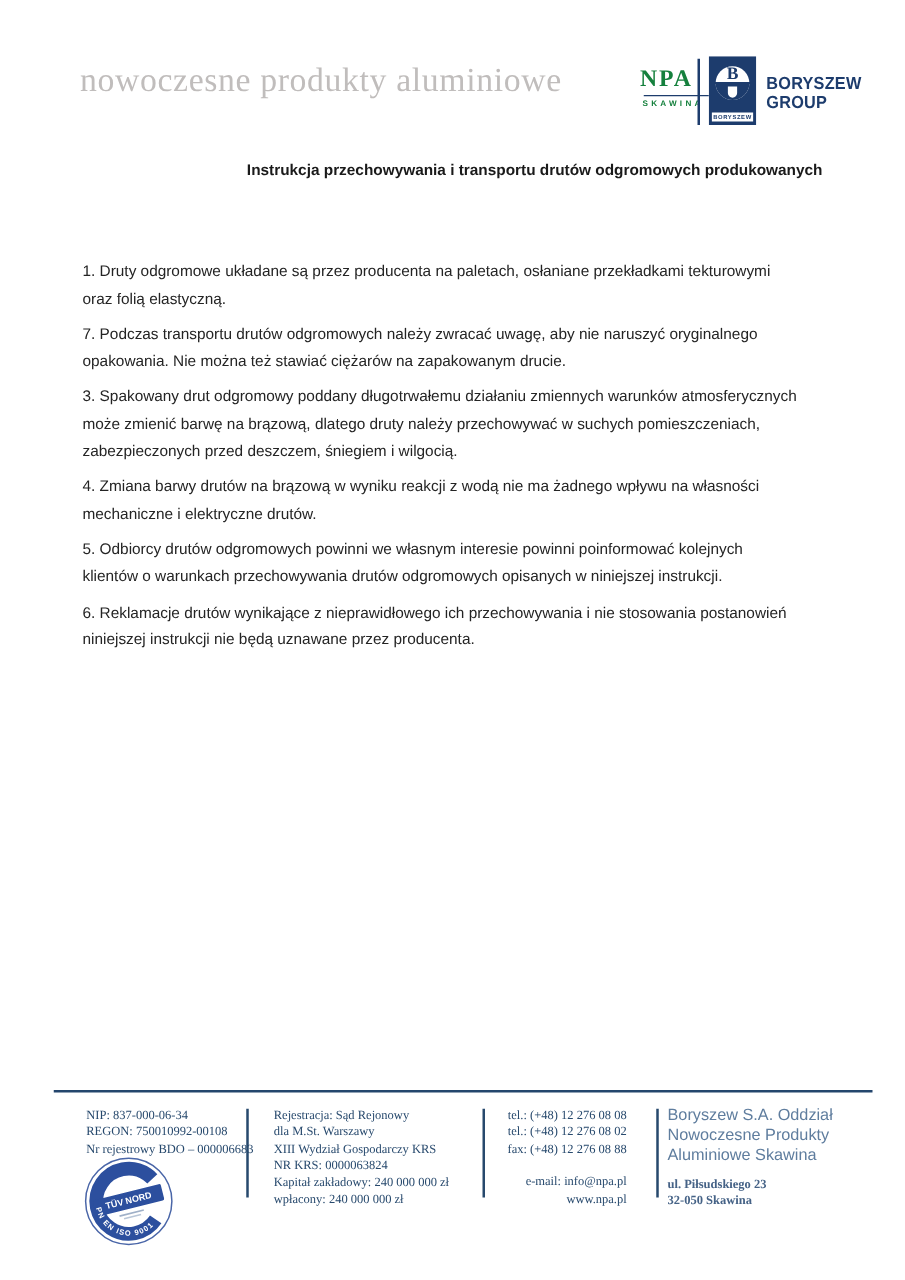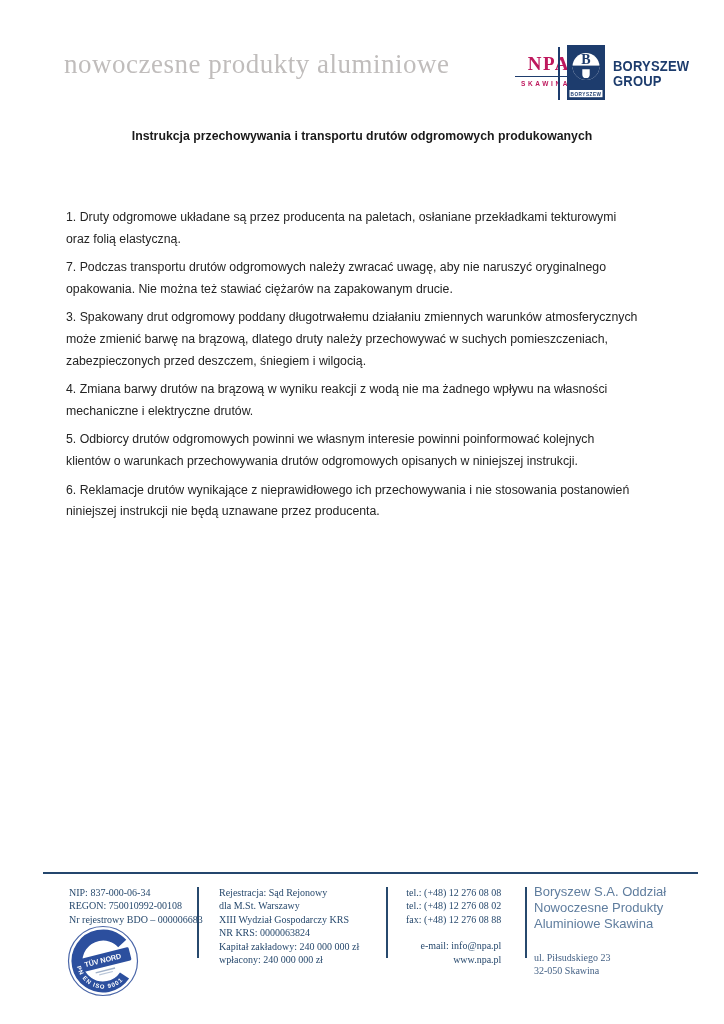--- a/index.html
+++ b/index.html
@@ -5,54 +5,54 @@
   html,body{margin:0;padding:0;background:#ffffff;}
   .page{
     position:relative;width:724px;height:1024px;background:#ffffff;overflow:hidden;
     font-family:"Liberation Sans","DejaVu Sans",sans-serif;color:#242424;
   }
   
   .tagline{
     position:absolute;left:64px;top:49px;font-size:27px;font-weight:300;
     color:#c0bdbc;letter-spacing:0.5px;white-space:nowrap;font-family:Liberation Serif, serif;
   }
-  .npa-logo{position:absolute;left:512px;top:54px;width:58px;text-align:right;color:#be185d;}
+  .npa-logo{position:absolute;left:512px;top:54px;width:58px;text-align:left;color:#15803d;}
   .npa-name{font-family:"Liberation Serif","DejaVu Serif",serif;font-weight:700;font-size:19px;line-height:20px;letter-spacing:1.5px;}
   .npa-rule{height:0;border-top:1.6px solid #1d3c6d;margin:2px 3px 3px 3px;}
   .npa-sub{font-size:6.5px;font-weight:700;letter-spacing:2.6px;padding-left:2px;}
   .hdr-divider{position:absolute;left:558px;top:47px;width:2px;height:53px;background:#1d3c6d;}
   .bor-badge{position:absolute;left:567px;top:45px;width:38px;height:55px;}
   .bor-group{
     position:absolute;left:613px;top:59px;color:#1d3c6d;font-weight:800;
     font-size:14px;line-height:14.5px;letter-spacing:0.2px;
     transform:scaleX(0.93);transform-origin:left top;white-space:nowrap;
   }
   
   .doc-title{
-    position:absolute;left:66px;top:129px;width:592px;text-align:center;
+    position:absolute;left:66px;top:129px;width:592px;text-align:right;
     font-size:12.3px;font-weight:700;color:#1a1a1a;line-height:14px;
   }
   .doc-title .t2{margin-top:16px;}
   
   .body-text{position:absolute;left:66px;top:207px;width:592px;font-size:12.3px;line-height:21.6px;color:#242424;}
   .body-text p{margin:0 16px 7px 0;}
   
   .footer-rule{position:absolute;left:43px;top:872px;width:655px;height:2px;background:#24466d;}
   .f-serif{font-family:"Liberation Serif","DejaVu Serif",serif;font-size:10px;line-height:13.4px;color:#27496d;white-space:nowrap;}
   .f-col1{position:absolute;left:69px;top:886px;}
   .f-col2{position:absolute;left:219px;top:886px;}
   .f-col3{position:absolute;left:406px;top:886px;text-align:right;}
   .f-gap{height:13px;}
   .f-div{position:absolute;width:1.6px;height:71px;background:#27496d;top:887px;}
   .f-div1{left:197px;}
   .f-div2{left:386px;}
   .f-div3{left:525px;}
   .f-col4{position:absolute;left:534px;top:884px;}
   .f-company{font-size:13px;line-height:16px;color:#5f7d9e;white-space:nowrap;}
-  .f-address{margin-top:19px;font-family:"Liberation Serif","DejaVu Serif",serif;font-size:10px;line-height:13.4px;color:#456286;white-space:nowrap;}
+  .f-address{margin-top:9px;font-family:"Liberation Serif","DejaVu Serif",serif;font-size:10px;line-height:13.4px;color:#456286;white-space:nowrap;font-weight:bold;}
   .tuv-badge{position:absolute;left:66px;top:924px;width:74px;height:74px;}
 </style>
 </head>
 <body>
 
 <div class="page">
 
   <div class="tagline">nowoczesne produkty aluminiowe</div>
 
   <div class="npa-logo">

